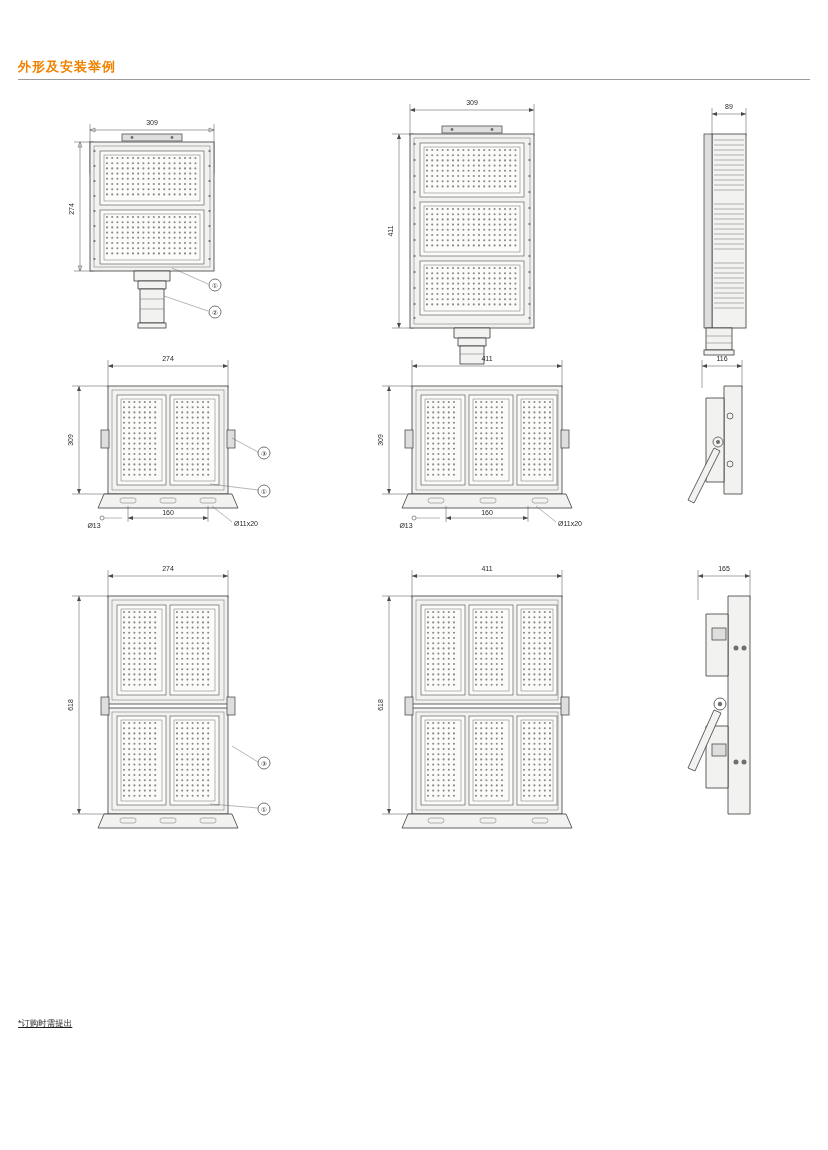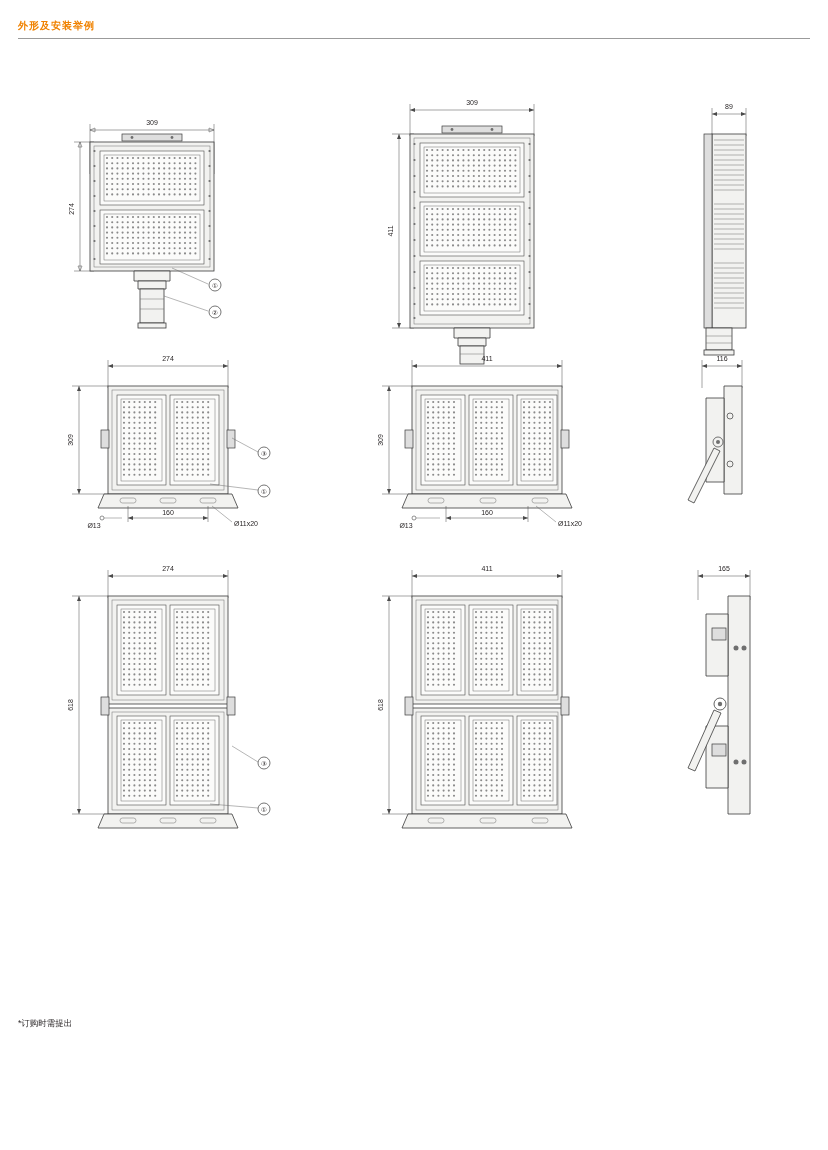--- a/index.html
+++ b/index.html
@@ -21,25 +21,26 @@
     height: 1150px;
   }
   
   .header {
     position: absolute;
     top: 18px;
     left: 18px;
     width: 792px;
   }
   .header-title {
-    font-size: 10px;
+    font-size: 13px;
     font-weight: bold;
     color: #f08200;
     letter-spacing: 1px;
     line-height: 16px;
+    margin-top: 41px;
   }
   .header-rule {
     margin-top: 4px;
     border-bottom: 1px solid #9b9b9b;
     width: 792px;
   }
   
   .drawings {
     position: absolute;
     top: 56px;
@@ -95,20 +96,21 @@
   table.parts tr:last-child td {
     border-bottom: 1px solid #555;
   }
   table.parts .c-no { width: 150px; border-right: 1px solid #999; }
   .note {
     position: absolute;
     left: 18px;
     top: 1018px;
     font-size: 8.5px;
     color: #231f20;
+    text-decoration: underline;
   }
 </style>
 </head>
 <body>
 
 <div class="page">
 
   <div class="header">
     <div class="header-title">外形及安装举例</div>
     <div class="header-rule"></div>

